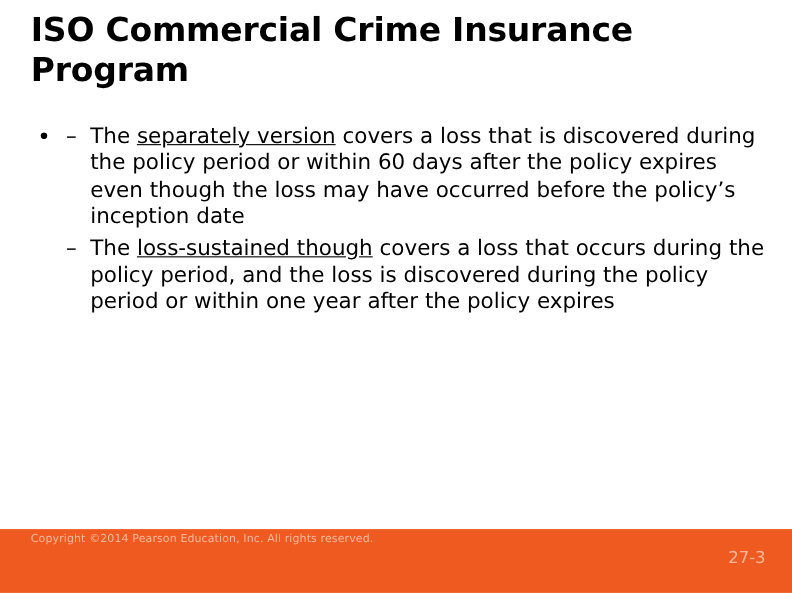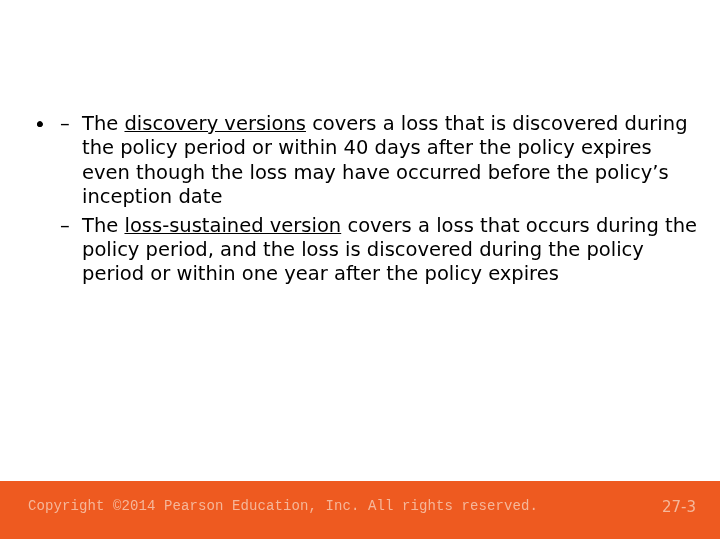--- a/index.html
+++ b/index.html
@@ -84,58 +84,58 @@
     position: absolute;
     left: 0;
     bottom: 0;
     width: 720px;
     height: 58px;
     background: #ee5a20;
   }
   .footer-copyright {
     position: absolute;
     left: 28px;
-    top: 17px;
-    font-size: 14px;
+    top: 4px;
+    font-size: 10px;
     color: #f5b79a;
     letter-spacing: 0.1px;
-    font-family: Liberation Mono, monospace;
   }
   .footer-page {
     position: absolute;
     right: 24px;
     top: 17px;
     font-size: 15px;
     color: #f5b79a;
   }
 </style>
 </head>
 <body>
 
 <div class="slide">
 
+  <div class="title">ISO Commercial Crime Insurance Program</div>
 
   <div class="body">
     <ul class="level1">
 
       <li>
         <span class="bullet">•</span>
       </li>
 
       <li>
         <span class="bullet">•</span>
 
         <ul class="level2">
           <li>
             <span class="dash">–</span>
-            <span>The </span><span class="u">discovery versions</span><span> covers a loss that is discovered during the policy period or within 40 days after the policy expires even though the loss may have occurred before the policy’s inception date</span>
+            <span>The </span><span class="u">separately version</span><span> covers a loss that is discovered during the policy period or within 60 days after the policy expires even though the loss may have occurred before the policy’s inception date</span>
           </li>
           <li>
             <span class="dash">–</span>
-            <span>The </span><span class="u">loss-sustained version</span><span> covers a loss that occurs during the policy period, and the loss is discovered during the policy period or within one year after the policy expires</span>
+            <span>The </span><span class="u">loss-sustained though</span><span> covers a loss that occurs during the policy period, and the loss is discovered during the policy period or within one year after the policy expires</span>
           </li>
         </ul>
       </li>
 
     </ul>
   </div>
 
   <div class="footer-bar">
     <div class="footer-copyright">Copyright ©2014 Pearson Education, Inc. All rights reserved.</div>
     <div class="footer-page">27-3</div>

